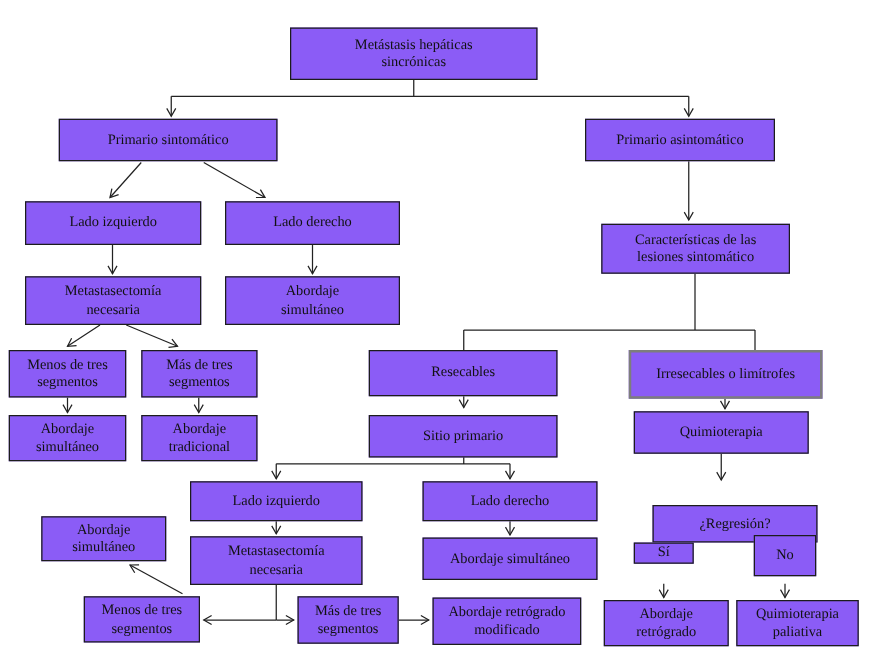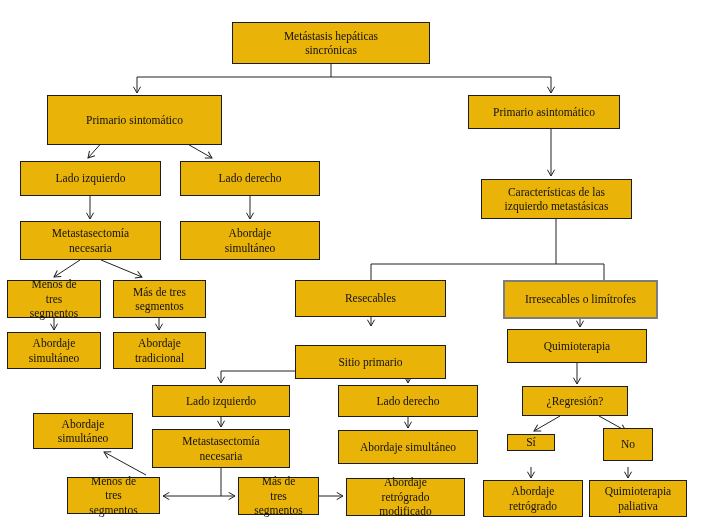--- a/index.html
+++ b/index.html
@@ -19,30 +19,30 @@
     position: absolute;
     left: 0;
     top: 0;
     width: 702px;
     height: 530px;
   }
   .node {
     position: absolute;
     box-sizing: border-box;
     border: 1px solid #1c1c1c;
-    background: #eab308;
+    background: #8b5cf6;
     display: flex;
     align-items: center;
     justify-content: center;
     text-align: center;
     white-space: pre-line;
     font-size: 11.5px;
     line-height: 1.25;
     color: #111111;
-    padding: 1px 19px;
+    padding: 1px 9px;
   }
   .node.highlight {
     border: 2px solid #7d7d7d;
   }
 </style>
 </head>
 <body>
 
 <div id="stage">
 
@@ -81,45 +81,45 @@
       <line x1="577" y1="363" x2="577" y2="384" marker-end="url(#arrow)"></line>
       <line x1="560" y1="416" x2="534" y2="431" marker-end="url(#arrow)"></line>
       <line x1="599" y1="416" x2="626" y2="431" marker-end="url(#arrow)"></line>
       <line x1="531" y1="467" x2="531" y2="478" marker-end="url(#arrow)"></line>
       <line x1="628" y1="467" x2="628" y2="478" marker-end="url(#arrow)"></line>
     </g>
   </svg>
 
   <div class="node" style="left:232px;top:22px;width:198px;height:42px">Metástasis hepáticas
 sincrónicas</div>
-  <div class="node" style="left:47px;top:95px;width:175px;height:50px">Primario sintomático</div>
+  <div class="node" style="left:47px;top:95px;width:175px;height:34px">Primario sintomático</div>
   <div class="node" style="left:468px;top:95px;width:152px;height:34px">Primario asintomático</div>
   <div class="node" style="left:20px;top:161px;width:141px;height:35px">Lado izquierdo</div>
   <div class="node" style="left:180px;top:161px;width:140px;height:35px">Lado derecho</div>
   <div class="node" style="left:20px;top:221px;width:141px;height:39px">Metastasectomía
 necesaria</div>
   <div class="node" style="left:180px;top:221px;width:140px;height:39px">Abordaje
 simultáneo</div>
   <div class="node" style="left:481px;top:179px;width:151px;height:40px">Características de las
-izquierdo metastásicas</div>
+lesiones sintomático</div>
   <div class="node" style="left:7px;top:280px;width:94px;height:38px">Menos de tres
 segmentos</div>
   <div class="node" style="left:113px;top:280px;width:93px;height:38px">Más de tres
 segmentos</div>
   <div class="node" style="left:7px;top:332px;width:94px;height:37px">Abordaje
 simultáneo</div>
   <div class="node" style="left:113px;top:332px;width:93px;height:37px">Abordaje
 tradicional</div>
   <div class="node" style="left:295px;top:280px;width:151px;height:37px">Resecables</div>
   <div class="node highlight" style="left:503px;top:280px;width:155px;height:39px">Irresecables o limítrofes</div>
-  <div class="node" style="left:295px;top:345px;width:151px;height:34px">Sitio primario</div>
+  <div class="node" style="left:295px;top:332px;width:151px;height:34px">Sitio primario</div>
   <div class="node" style="left:507px;top:329px;width:140px;height:34px">Quimioterapia</div>
   <div class="node" style="left:152px;top:385px;width:138px;height:32px">Lado izquierdo</div>
   <div class="node" style="left:338px;top:385px;width:140px;height:32px">Lado derecho</div>
-  <div class="node" style="left:522px;top:386px;width:106px;height:30px">¿Regresión?</div>
+  <div class="node" style="left:522px;top:404px;width:132px;height:30px">¿Regresión?</div>
   <div class="node" style="left:152px;top:429px;width:138px;height:39px">Metastasectomía
 necesaria</div>
   <div class="node" style="left:338px;top:430px;width:140px;height:34px">Abordaje simultáneo</div>
   <div class="node" style="left:507px;top:434px;width:48px;height:17px">Sí</div>
   <div class="node" style="left:603px;top:428px;width:50px;height:33px">No</div>
   <div class="node" style="left:33px;top:413px;width:100px;height:36px">Abordaje
 simultáneo</div>
   <div class="node" style="left:67px;top:477px;width:93px;height:37px">Menos de tres
 segmentos</div>
   <div class="node" style="left:238px;top:477px;width:81px;height:38px">Más de tres

